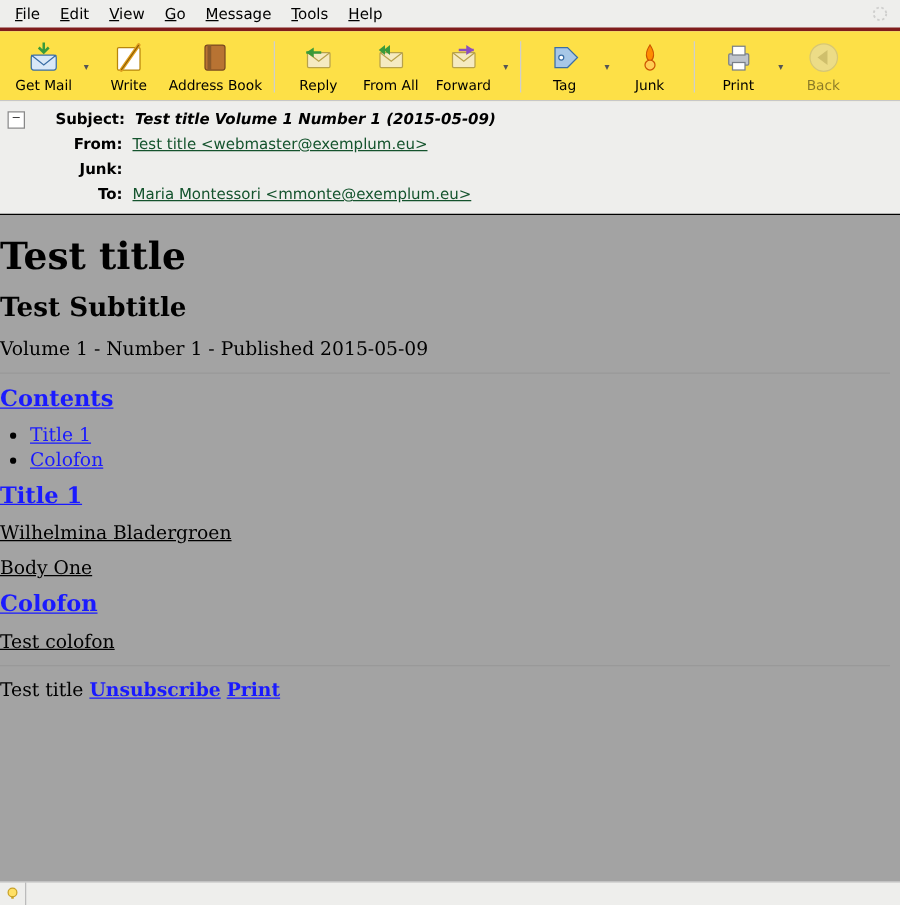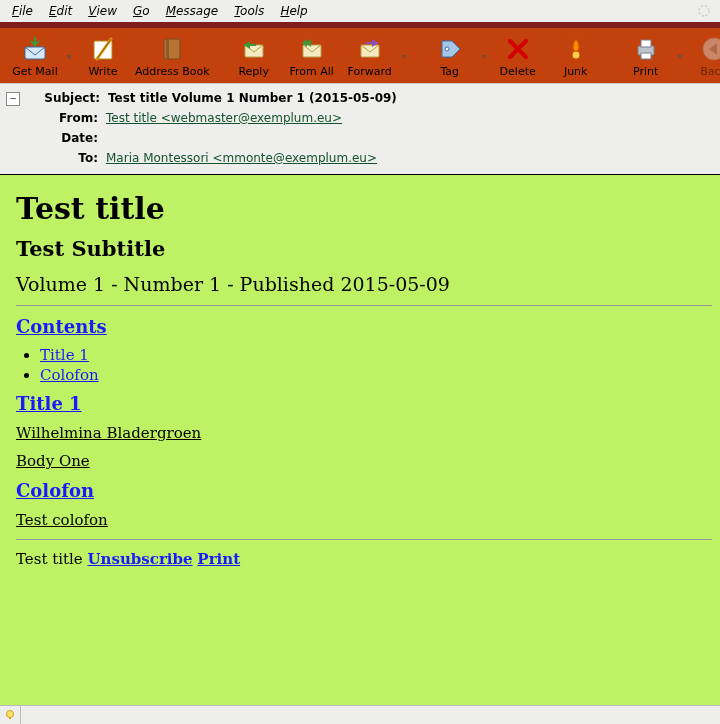--- a/index.html
+++ b/index.html
@@ -11,40 +11,39 @@
   font-size: 12px;
   background: #eeeeec;
   color: #000;
   overflow: hidden;
 }
 .menubar {
   display: flex;
   align-items: center;
   height: 22px;
   padding: 0 4px;
-  border-bottom: 6px solid #7f1d1d;
+  border-bottom: 3px solid #7f1d1d;
   background: #eeeeec;
-  font-style: italic;
 }
 .menubar .menu-item {
   padding: 2px 8px;
   cursor: default;
 }
 .menubar .menu-item .accel { text-decoration: underline; }
 .menubar .spacer { flex: 1; }
 .busy-icon {
   width: 16px; height: 16px;
   margin-right: 4px;
   opacity: .3;
 }
 .toolbar {
   display: flex;
   align-items: flex-end;
   padding: 4px 6px 2px 6px;
-  background: #c2410c;
+  background: #fde047;
   border-bottom: 1px solid #c7c7c7;
 }
 .tb-group { display: flex; align-items: flex-start; }
 .tb-sep {
   width: 1px;
   background: #cfcfcd;
   margin: 4px 6px;
   align-self: stretch;
 }
 .tb-btn {
@@ -94,40 +93,40 @@
 }
 .hdr-label {
   width: 74px;
   text-align: right;
   font-weight: bold;
   padding-right: 8px;
   white-space: nowrap;
 }
 .hdr-value { flex:1; }
 .hdr-value a, .link { color: #14532d; text-decoration: underline; }
-.hdr-value.bold { font-weight: bold; }
+.hdr-value.bold { font-weight: bold; font-style: italic; }
 .body-pane {
-  background: #bef264;
-  padding: 10px 8px 8px 16px;
+  background: #a3a3a3;
+  padding: 10px 8px 8px 0;
   overflow: auto;
   height: 520px;
   font-family: Georgia, "DejaVu Serif", "Times New Roman", serif;
 }
 .body-pane h1 {
   margin: 6px 0 10px 0;
   font-size: 30px;
   font-weight: bold;
 }
 .body-pane h2.sub {
   margin: 8px 0 12px 0;
   font-size: 21px;
   font-weight: bold;
 }
 .body-pane .publine {
-  font-size: 19px;
+  font-size: 15px;
   margin: 6px 0 8px 0;
 }
 .body-pane hr { border: none; border-top: 1px solid #999; margin: 10px 0; }
 .body-pane h2.section {
   margin: 2px 0 8px 0;
   font-size: 18px;
   font-weight: bold;
 }
 .body-pane h2.section a { color:#1a1aff; text-decoration: underline; }
 .body-pane ul { margin: 4px 0 8px 24px; padding:0; list-style: disc; }
@@ -256,28 +255,20 @@
               <circle cx="11" cy="14" r="2" fill="#fff" stroke="#3b6ea5"></circle>
             </svg>
         </div>
         <div class="tb-label">Tag</div>
       </div>
       <div class="tb-drop"></div>
     </div>
     <div class="tb-btn">
       <div class="tb-icon">
         <svg width="28" height="28" viewBox="0 0 28 28">
-            <path d="M6 6 L22 22 M22 6 L6 22" stroke="#d40000" stroke-width="4" stroke-linecap="round"></path>
-          </svg>
-      </div>
-      <div class="tb-label">Delete</div>
-    </div>
-    <div class="tb-btn">
-      <div class="tb-icon">
-        <svg width="28" height="28" viewBox="0 0 28 28">
             <path d="M14 4 C10 10 10 14 14 18 C18 14 18 10 14 4 Z" fill="#ff8c00" stroke="#cc5500"></path>
             <circle cx="14" cy="20" r="4" fill="#ffce54" stroke="#cc5500"></circle>
           </svg>
       </div>
       <div class="tb-label">Junk</div>
     </div>
   </div>
   <div class="tb-sep"></div>
   <div class="tb-group">
     <div class="tb-btn-wrap">
@@ -311,21 +302,21 @@
     <div class="hdr-label">Subject:</div>
     <div class="hdr-value bold">Test title Volume 1 Number 1 (2015-05-09)</div>
   </div>
   <div class="header-row">
     <div style="width:20px"></div>
     <div class="hdr-label">From:</div>
     <div class="hdr-value"><a href="#">Test title &lt;webmaster@exemplum.eu&gt;</a></div>
   </div>
   <div class="header-row">
     <div style="width:20px"></div>
-    <div class="hdr-label">Date:</div>
+    <div class="hdr-label">Junk:</div>
   </div>
   <div class="header-row">
     <div style="width:20px"></div>
     <div class="hdr-label">To:</div>
     <div class="hdr-value"><a href="#">Maria Montessori &lt;mmonte@exemplum.eu&gt;</a></div>
   </div>
 </div>
 
 <div class="body-pane">
   <h1>Test title</h1>

